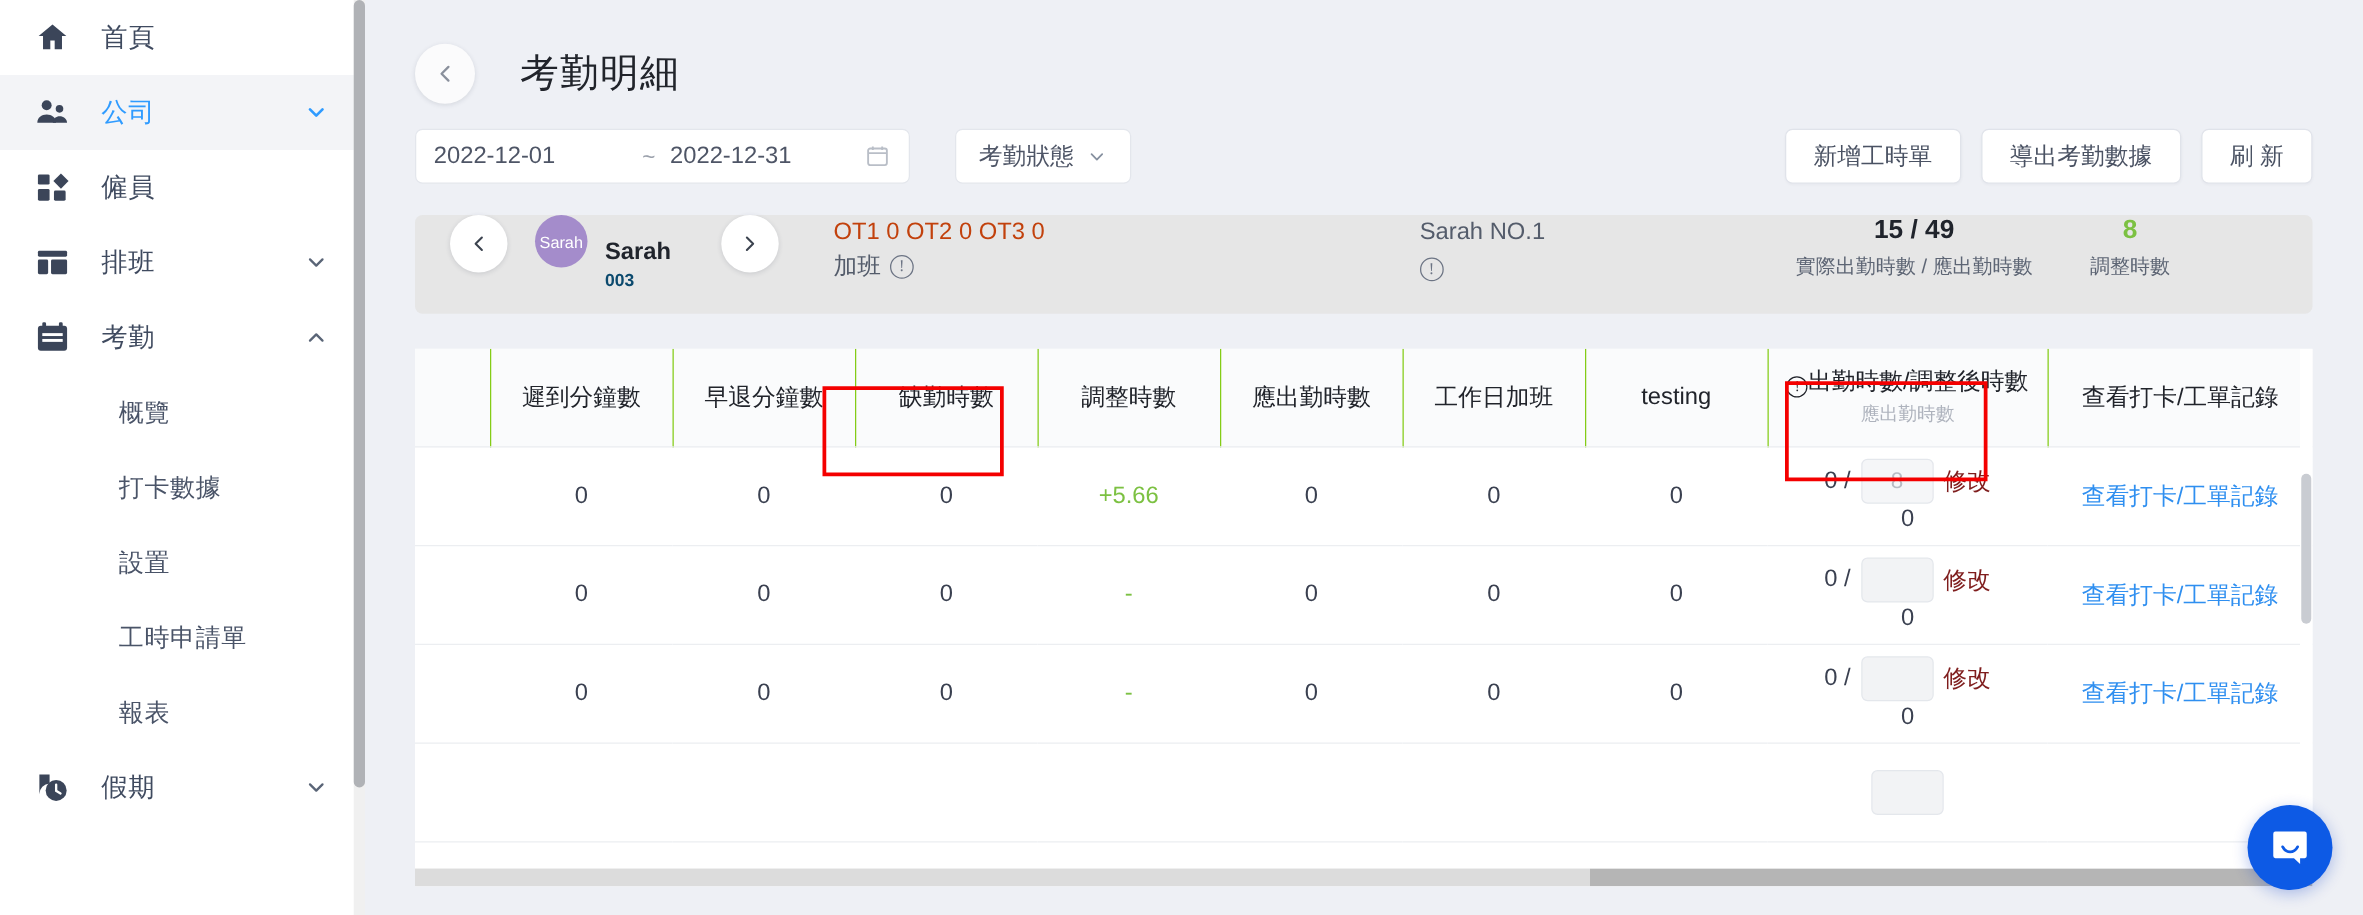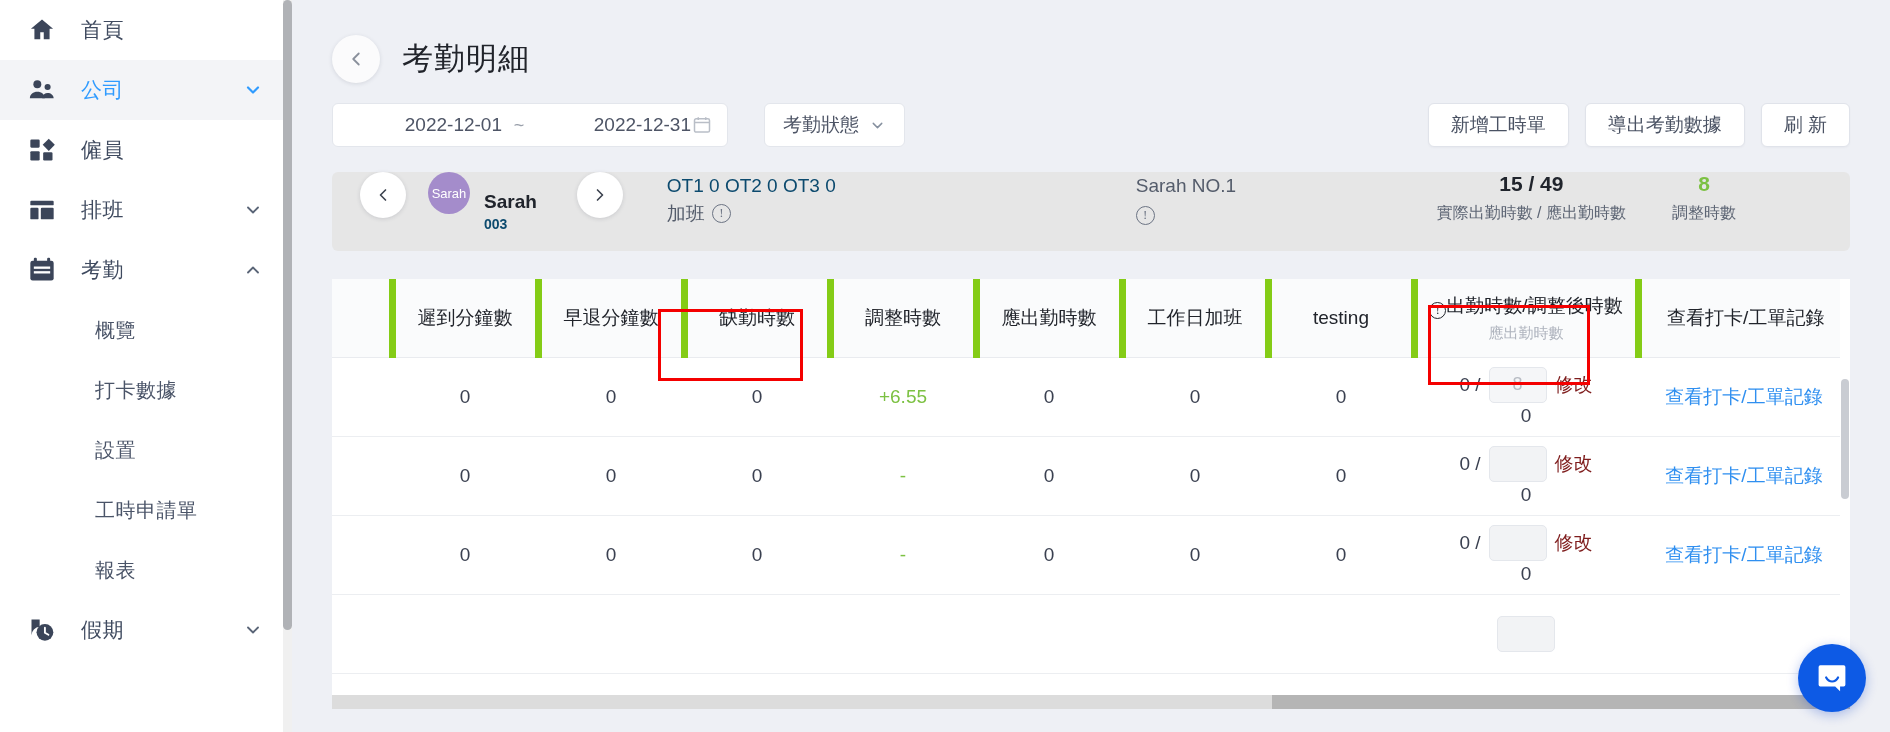--- a/index.html
+++ b/index.html
@@ -69,36 +69,36 @@
     display: flex; align-items: center;
     padding: 24px 0 0 40px; height: 94px;
   }
   .back-btn {
     width: 48px; height: 48px; border-radius: 50%;
     background: #fbfbfc; box-shadow: 0 1px 4px rgba(40,50,70,.13);
     display: flex; align-items: center; justify-content: center;
     cursor: pointer; flex: 0 0 48px;
   }
   .page-title {
-    font-size: 31px; color: #21242b; margin-left: 22px;
+    font-size: 31px; color: #21242b; margin-left: 36px;
     letter-spacing: 1px; font-weight: 400;
   }
 
   .toolbar {
     display: flex; align-items: center;
     padding: 0 40px 0 40px; height: 62px; position: relative;
   }
   .date-range {
     display: flex; align-items: center;
     background: #fff; border: 1px solid #e3e6ec; border-radius: 6px;
     height: 44px; width: 396px; padding: 0 14px;
     cursor: pointer;
   }
   .date-range .d {
-    flex: 1 1 auto; text-align: right;
+    flex: 1 1 auto; text-align: left;
     font-size: 19px; color: #4e5566;
   }
   .date-range .tilde { width: 34px; text-align: center; font-size: 18px; color: #9aa0ab; }
   .cal-ico { width: 22px; flex: 0 0 22px; color: #b9bec7; display:flex; align-items:center; justify-content:center;}
 
   .status-select {
     display: flex; align-items: center; justify-content: center;
     background: #fff; border: 1px solid #e3e6ec; border-radius: 6px;
     height: 44px; padding: 0 18px; margin-left: 36px; cursor: pointer;
     gap: 10px;
@@ -138,21 +138,21 @@
   .emp {
     margin-left: 14px; display: flex; flex-direction: column;
     justify-content: center; line-height: 1.35;
   }
   .emp .nm { font-size: 19px; font-weight: bold; color: #20242c; }
   .emp .id { font-size: 14px; font-weight: bold; color: #0c4a6e; }
   .ot-block {
     margin-left: 44px; display: flex; flex-direction: column;
     line-height: 1.45;
   }
-  .ot-block .l1 { font-size: 19px; color: #0c4a6e; }
+  .ot-block .l1 { font-size: 19px; color: #c2410c; }
   .ot-block .l2 { font-size: 19px; color: #545c6b; display: flex; align-items: center; gap: 7px; }
   .bubble-block {
     margin-left: 300px; display: flex; flex-direction: column;
     line-height: 1.45;
   }
   .bubble-block .l1 { font-size: 19px; color: #545c6b; }
   .stat-group { margin-left: auto; display: flex; align-items: flex-start; gap: 46px; padding-right: 86px; }
   .stat { display: flex; flex-direction: column; align-items: center; }
   .stat .v { font-size: 21px; font-weight: bold; color: #20242c; margin-bottom: 7px; }
   .stat .v.green { color: #7cc142; }
@@ -168,21 +168,21 @@
   .table-wrap {
     margin: 28px 0 0 40px;
     background: #fff;
     height: 430px; position: relative; overflow: hidden;
     width: 1518px;
   }
   table { border-collapse: collapse; width: 100%; table-layout: fixed; }
   thead th {
     background: #fafbfc; height: 78px;
     font-size: 19px; font-weight: 400; color: #21242b;
-    border-right: 7px solid #84cc16;
+    border-right: 1px solid #84cc16;
     border-bottom: 1px solid #e9ebef;
     vertical-align: middle; text-align: center;
     padding: 0 6px;
   }
   thead th.sub-head { line-height: 1.35; }
   thead th .sh2 { font-size: 15px; color: #aeb3bd; display: block; margin-top: 4px; }
   thead th:last-child { border-right: none; }
   tbody td {
     height: 79px; text-align: center;
     font-size: 19px; color: #3a4050;
@@ -478,21 +478,21 @@
             </th>
             <th>查看打卡/工單記錄</th>
           </tr>
         </thead>
         <tbody>
           <tr>
             <td></td>
             <td>0</td>
             <td>0</td>
             <td>0</td>
-            <td class="green adj-cell">+6.55</td>
+            <td class="green adj-cell">+5.66</td>
             <td>0</td>
             <td>0</td>
             <td>0</td>
             <td>
               <div class="adj-inner">
                 <div class="adj-row">
                   <span class="pre">0 /</span>
                   <input class="adj-input" type="text" value="8" style="">
                   <span class="adj-edit">修改</span>
                 </div>

